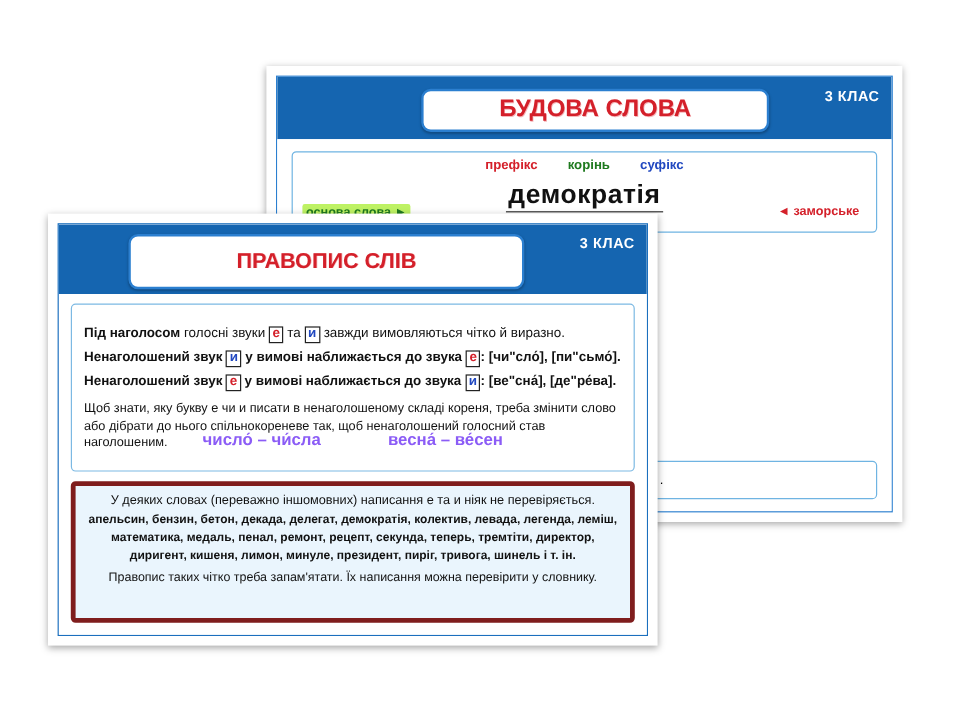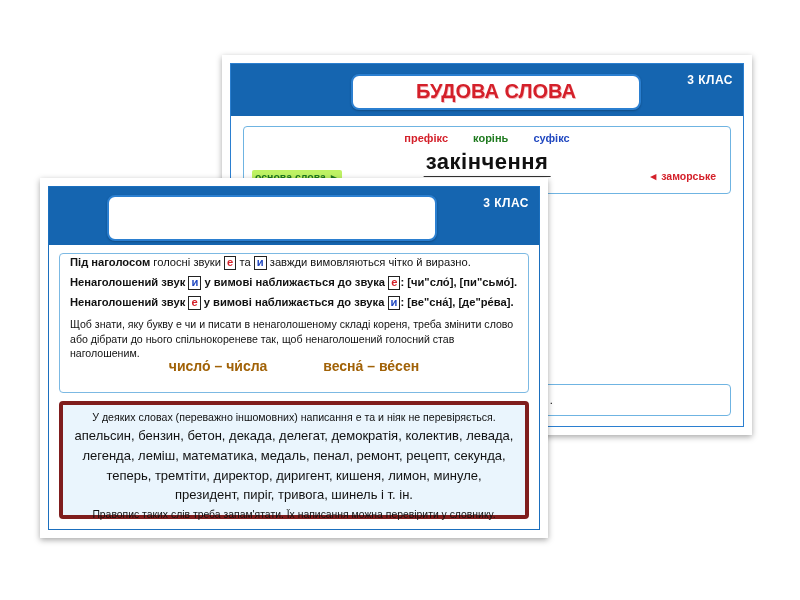--- a/index.html
+++ b/index.html
@@ -193,21 +193,21 @@
     padding: 0;
   }
   #rules-box {
     position: absolute;
     left: 10px; right: 10px; top: 8px;
     height: 140px;
     border: 1px solid #7cb9e3;
     border-radius: 4px;
     background: #ffffff;
     box-sizing: border-box;
-    padding: 0 10px 0 10px;
+    padding: 16px 10px 0 10px;
   }
   .rule {
     font-size: 11.2px;
     color: #111;
     line-height: 1.45;
     margin-bottom: 4px;
     white-space: nowrap;
   }
   .rule b { font-weight: bold; }
   .letterbox {
@@ -225,44 +225,44 @@
     line-height: 1.4;
     margin-top: 6px;
   }
   #examples-row {
     position: absolute;
     left: 0; right: 0;
     top: 104px;
     text-align: center;
     font-size: 14px;
     font-weight: bold;
-    color: #a16207;
+    color: #8b5cf6;
   }
   #examples-row span { margin: 0 26px; }
   #dict-box {
     position: absolute;
     left: 10px; right: 10px;
     top: 156px;
     bottom: 10px;
     border: 4px solid #7f1d1d;
     border-radius: 4px;
     background: #eaf5fd;
     box-sizing: border-box;
     padding: 6px 10px;
     text-align: center;
   }
   .dict-head {
     font-size: 10.6px;
     color: #111;
     margin-bottom: 3px;
   }
   .dict-words {
-    font-size: 13px;
-    color: #111;
-    font-weight: normal;
+    font-size: 10px;
+    color: #111;
+    font-weight: bold;
     line-height: 1.52;
   }
   .dict-foot {
     font-size: 10.4px;
     color: #111;
     margin-top: 4px;
     font-weight: normal;
   }
 </style>
 </head>
@@ -281,21 +281,21 @@
       </div>
 
       <div id="back-body">
 
         <div id="back-scheme">
           <div class="morph-labels">
             <span class="m-pref">префікс</span>
             <span class="m-root">корінь</span>
             <span class="m-suf">суфікс</span>
           </div>
-          <div id="back-word">закінчення</div>
+          <div id="back-word">демократія</div>
           <div id="back-osnova">основа слова ►</div>
           <div id="back-ending">◄ заморське</div>
         </div>
 
         <div class="back-line" style="top:92px;">
           <span>иклад: гриб, ручний.</span>
         </div>
         <div class="back-line" style="top:110px;">
           <span>й суфікса (ріжок, пальчик;</span>
         </div>
@@ -320,20 +320,21 @@
         </div>
       </div>
     </div>
   </div>
 
   <div class="card" id="card-front">
     <div class="card-inner">
 
       <div class="title-bar" id="front-title-bar">
         <div class="title-box" id="front-title-box">
+          <div class="title-text">ПРАВОПИС СЛІВ</div>
         </div>
         <div class="grade-badge">3 КЛАС</div>
       </div>
 
       <div id="front-body">
 
         <div id="rules-box">
 
           <div class="rule">
             <b>Під наголосом</b><span> голосні звуки </span><span class="letterbox red">е</span><span> та </span><span class="letterbox blue">и</span><span> завжди вимовляються чітко й виразно.</span>
@@ -351,20 +352,20 @@
 
           <div id="examples-row">
             <span>число́ – чи́сла</span>
             <span>весна́ – ве́сен</span>
           </div>
         </div>
 
         <div id="dict-box">
           <div class="dict-head">У деяких словах (переважно іншомовних) написання е та и ніяк не перевіряється.</div>
           <div class="dict-words">апельсин, бензин, бетон, декада, делегат, демократія, колектив, левада, легенда, леміш, математика, медаль, пенал, ремонт, рецепт, секунда, теперь, тремтіти, директор, диригент, кишеня, лимон, минуле, президент, пиріг, тривога, шинель і т. ін.</div>
-          <div class="dict-foot">Правопис таких слів треба запам'ятати. Їх написання можна перевірити у словнику.</div>
+          <div class="dict-foot">Правопис таких чітко треба запам'ятати. Їх написання можна перевірити у словнику.</div>
         </div>
 
       </div>
     </div>
   </div>
 
 </div>
 
 </body></html>

